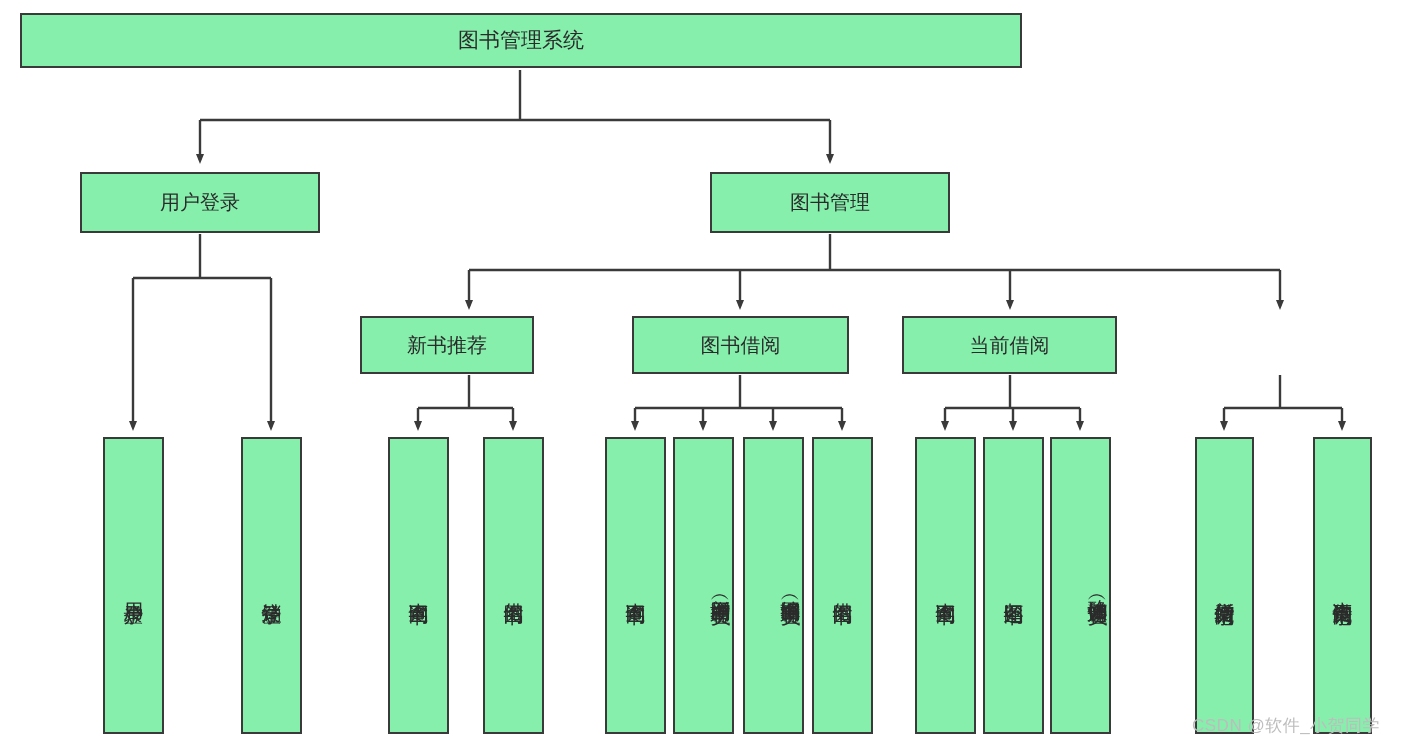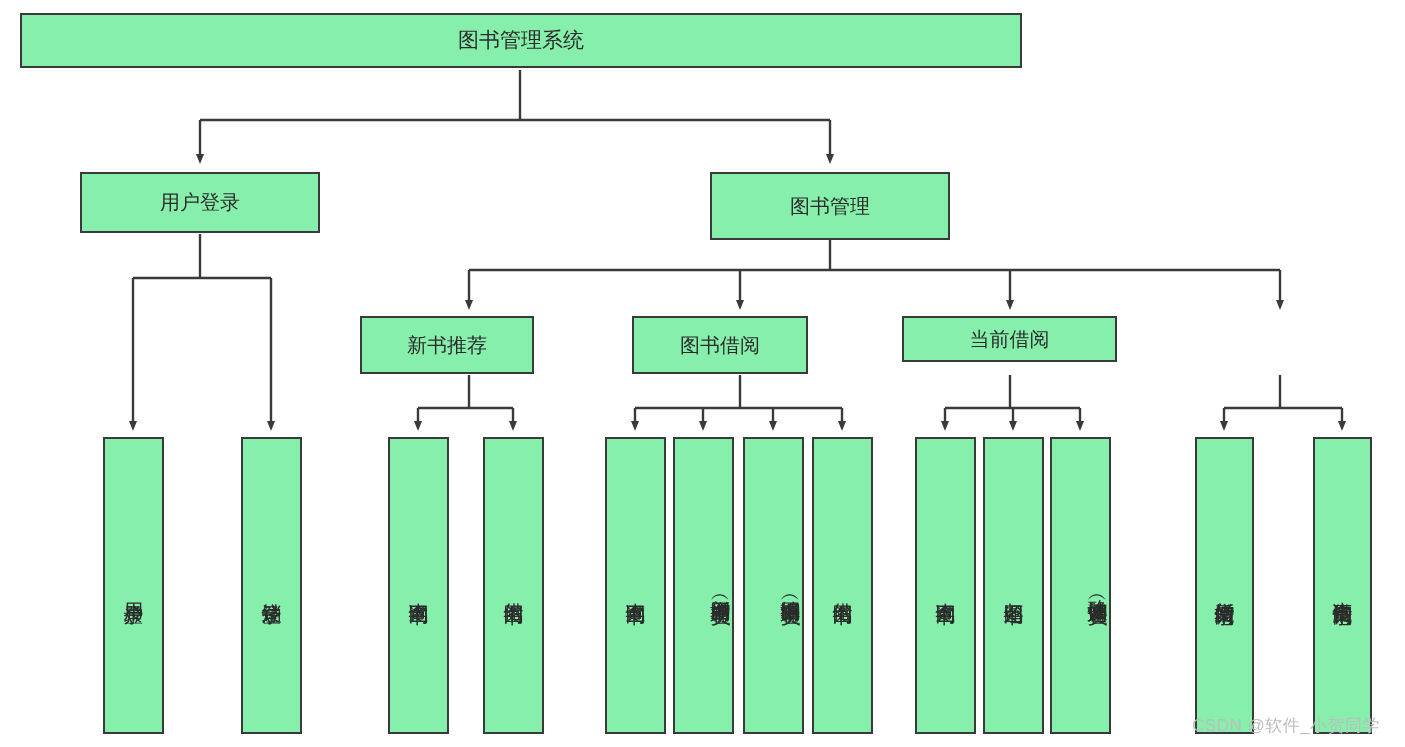--- a/index.html
+++ b/index.html
@@ -109,31 +109,31 @@
     </g>
   </svg>
 
   <div class="node root" style="left:20px;top:13px;width:1002px;height:55px;">
     <span>图书管理系统</span>
   </div>
 
   <div class="node lvl2" style="left:80px;top:172px;width:240px;height:61px;">
     <span>用户登录</span>
   </div>
-  <div class="node lvl2" style="left:710px;top:172px;width:240px;height:68px;">
+  <div class="node lvl2" style="left:710px;top:172px;width:240px;height:61px;">
     <span>图书管理</span>
   </div>
 
   <div class="node lvl3" style="left:360px;top:316px;width:174px;height:58px;">
     <span>新书推荐</span>
   </div>
-  <div class="node lvl3" style="left:632px;top:316px;width:176px;height:58px;">
+  <div class="node lvl3" style="left:632px;top:316px;width:217px;height:58px;">
     <span>图书借阅</span>
   </div>
-  <div class="node lvl3" style="left:902px;top:316px;width:215px;height:46px;">
+  <div class="node lvl3" style="left:902px;top:316px;width:215px;height:58px;">
     <span>当前借阅</span>
   </div>
 
   <div class="node leaf center" style="left:103px;top:437px;width:61px;height:297px;">
     <span>用户登录</span>
   </div>
   <div class="node leaf center" style="left:241px;top:437px;width:61px;height:297px;">
     <span>注销登录</span>
   </div>
 

